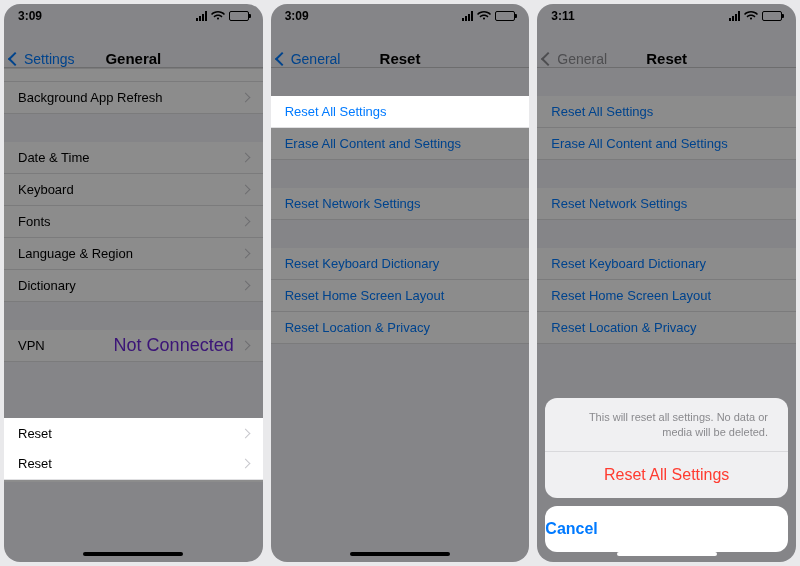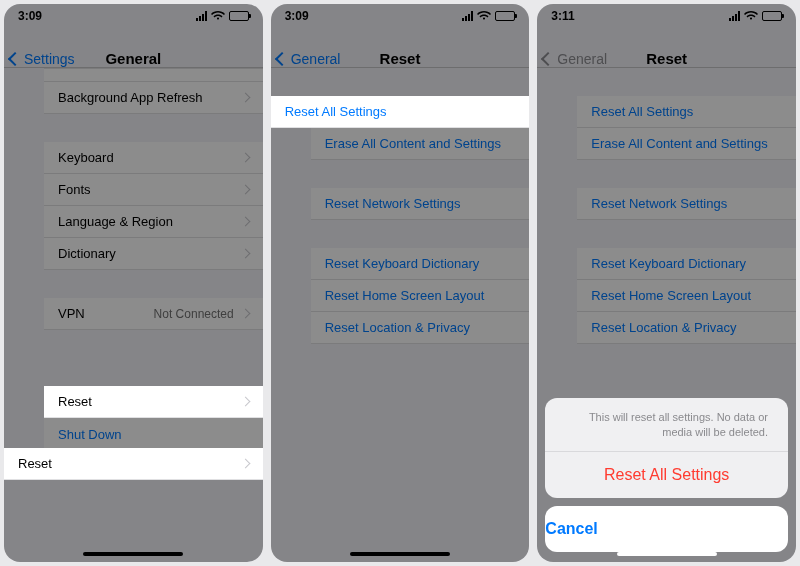--- a/index.html
+++ b/index.html
@@ -11,26 +11,26 @@
   .sig span { width: 2px; background: #000; display: inline-block; }
   .sig .b1 { height: 3px; } .sig .b2 { height: 5px; } .sig .b3 { height: 7px; } .sig .b4 { height: 10px; }
   .wifi { width: 14px; height: 10px; }
   .battery { width: 20px; height: 10px; border: 1px solid #000; border-radius: 2px; position: relative; }
   .battery::after { content: ""; position: absolute; right: -3px; top: 2px; width: 2px; height: 4px; background: #000; border-radius: 0 1px 1px 0; }
   .battery-fill { background: #000; width: 85%; height: 100%; }
   .navbar { height: 40px; display: flex; align-items: flex-end; position: relative; border-bottom: 1px solid #c6c6c8; }
   .back { position: absolute; left: 6px; display: flex; align-items: center; color: #007aff; font-size: 14px; }
   .chev { width: 10px; height: 10px; border-left: 2px solid #007aff; border-bottom: 2px solid #007aff; transform: rotate(45deg); margin-right: 4px; }
   .navtitle { margin: 0 auto; font-size: 15px; font-weight: 600; color: #000; }
-  .list { flex: 1; overflow: hidden; background: #f2f2f7; padding-left: 40px; }
+  .list { flex: 1; overflow: hidden; background: #f2f2f7; }
   .section-gap { height: 28px; }
   .row { background: #fff; border-bottom: 1px solid #e0e0e2; height: 32px; display: flex; align-items: center; padding: 0 14px; font-size: 13px; justify-content: space-between; }
   .row-blue { color: #007aff; }
   .row-black { color: #000; }
-  .row .detail { color: #737373; font-size: 12px; }
+  .row .detail { color: #6d28d9; font-size: 18px; }
   .chevr { width: 7px; height: 7px; border-right: 1.5px solid #c7c7cc; border-top: 1.5px solid #c7c7cc; transform: rotate(45deg); }
   .home-ind { position: absolute; bottom: 6px; left: 50%; transform: translateX(-50%); width: 100px; height: 4px; border-radius: 3px; background: #000; }
   .dim-overlay { position: absolute; inset: 0; background: rgba(0,0,0,0.45); pointer-events: none; }
   .sheet { position: absolute; left: 8px; right: 8px; bottom: 10px; }
   .sheet-card { background: #f0f0f2; border-radius: 12px; overflow: hidden; margin-bottom: 8px; }
   .sheet-msg { padding: 12px 20px; font-size: 11px; color: #8a8a8e; text-align: right; border-bottom: 1px solid #d9d9dc; line-height: 1.3; }
   .sheet-action { padding: 14px 0; text-align: center; font-size: 16px; color: #ff3b30; }
   .cancel-card { background: #fff; border-radius: 12px; padding: 14px 0; text-align: left; font-size: 16px; font-weight: 600; color: #007aff; }
   .highlight { position: relative; z-index: 5; }
   .row.first-partial { border-top: none; }
@@ -62,20 +62,24 @@
     <div class="navtitle">General</div>
   </div>
   <div class="list">
     <div class="row row-black first-partial" style="height:14px;border-top:1px solid #e0e0e2"></div>
     <div class="row row-black">
       <span>Background App Refresh</span>
       <span class="chevr"></span>
     </div>
     <div class="section-gap"></div>
     <div class="row row-black">
+      <span>Date &amp; Time</span>
+      <span class="chevr"></span>
+    </div>
+    <div class="row row-black">
       <span>Keyboard</span>
       <span class="chevr"></span>
     </div>
     <div class="row row-black">
       <span>Fonts</span>
       <span class="chevr"></span>
     </div>
     <div class="row row-black">
       <span>Language &amp; Region</span>
       <span class="chevr"></span>

